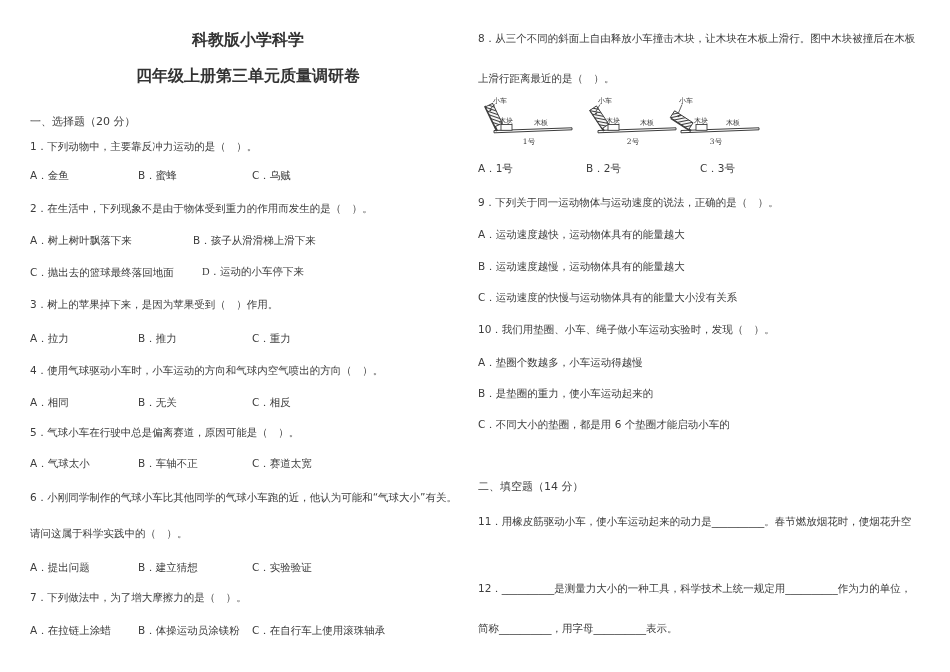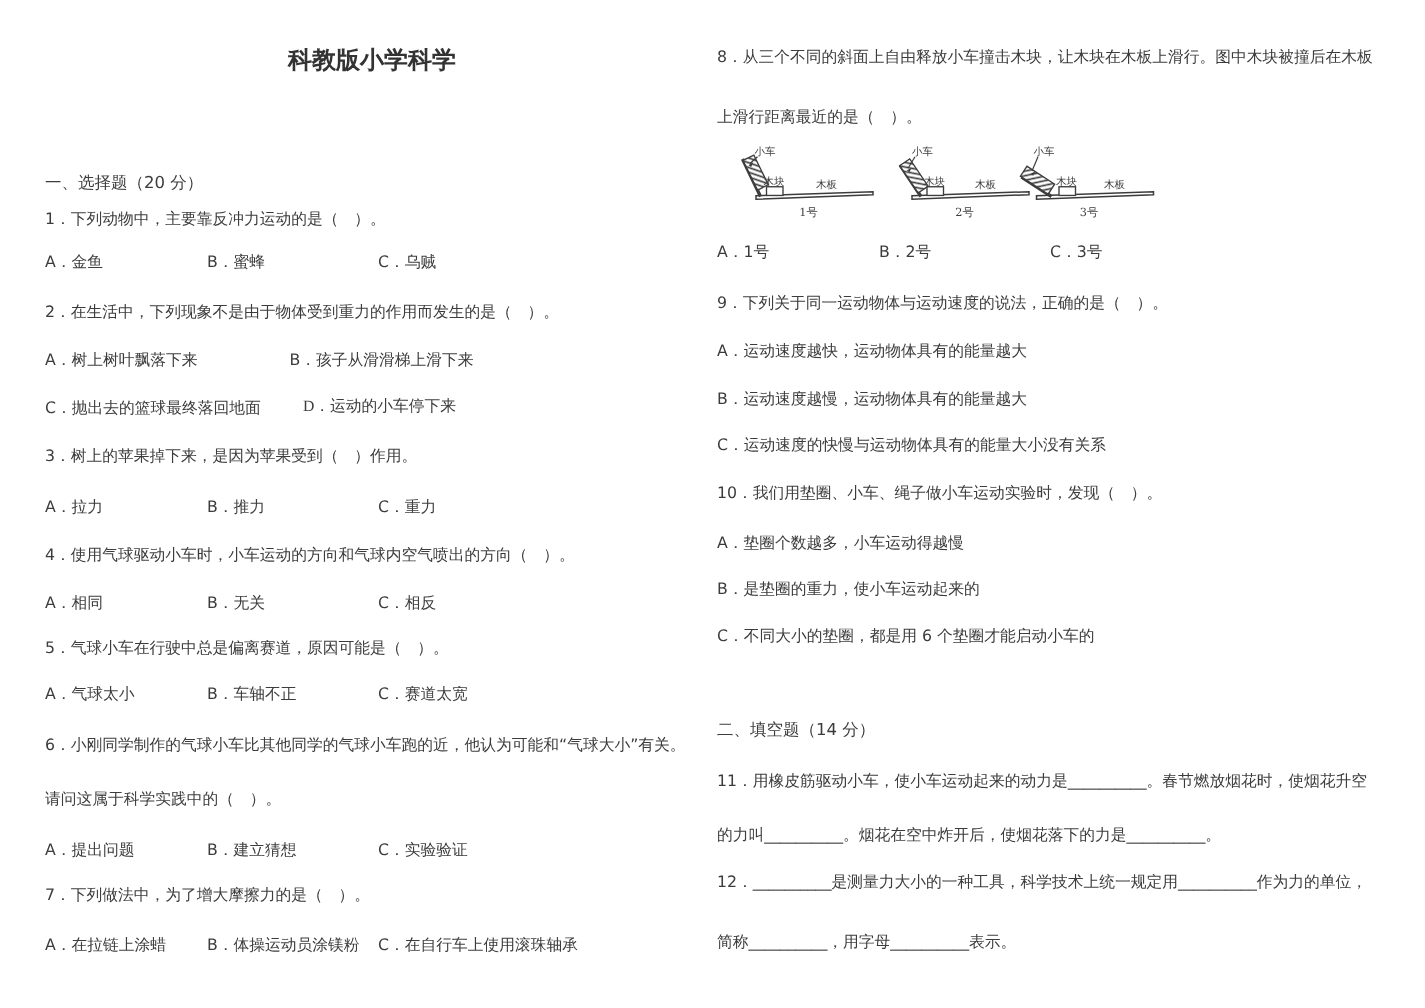--- a/index.html
+++ b/index.html
@@ -21,21 +21,21 @@
     font-family:"DejaVu Serif","Liberation Serif",serif;
     font-weight:bold;font-size:16px;line-height:20px;color:#333333;
   }
   .sec-heading{font-weight:normal;font-size:11px;}
   .opt{position:absolute;top:0;white-space:nowrap;}
   .oa{left:0;}
   .ob{left:108px;}
   .oc{left:222px;}
   .ob-wide{left:163px;}
   .oc-wide{left:172px;font-family:Liberation Serif, serif;}
-  .diagrams{position:absolute;top:94px;left:14px;width:300px;height:56px;}
+  .diagrams{position:absolute;top:94px;left:4px;width:300px;height:56px;}
   .diag{position:absolute;top:0;width:95px;height:56px;}
   .d1{left:0;}
   .d2{left:104px;}
   .d3{left:187px;}
   .dlab{
     font-size:7px;
     font-family:"DejaVu Serif","Liberation Serif",serif;
     fill:#3c3c3c;
   }
   .dnum{
@@ -45,20 +45,21 @@
   }
 </style>
 </head>
 <body>
 
 <div id="page">
 
   <div id="left-col" class="col">
 
     <div class="line center doc-title" style="top:30px">科教版小学科学</div>
+    <div class="line center doc-title" style="top:66px">四年级上册第三单元质量调研卷</div>
 
     <div class="line sec-heading" style="top:115px">一、选择题（20 分）</div>
 
     <div class="line" style="top:139px">1．下列动物中，主要靠反冲力运动的是（　）。</div>
     <div class="line" style="top:168px">
       <span class="opt oa">A．金鱼</span>
       <span class="opt ob">B．蜜蜂</span>
       <span class="opt oc">C．乌贼</span>
     </div>
 
@@ -200,20 +201,19 @@
     <div class="line" style="top:290px">C．运动速度的快慢与运动物体具有的能量大小没有关系</div>
 
     <div class="line" style="top:322px">10．我们用垫圈、小车、绳子做小车运动实验时，发现（　）。</div>
     <div class="line" style="top:355px">A．垫圈个数越多，小车运动得越慢</div>
     <div class="line" style="top:386px">B．是垫圈的重力，使小车运动起来的</div>
     <div class="line" style="top:417px">C．不同大小的垫圈，都是用 6 个垫圈才能启动小车的</div>
 
     <div class="line sec-heading" style="top:480px">二、填空题（14 分）</div>
 
     <div class="line" style="top:514px">11．用橡皮筋驱动小车，使小车运动起来的动力是__________。春节燃放烟花时，使烟花升空</div>
-    <div class="line" style="top:550px">的力叫__________。烟花在空中炸开后，使烟花落下的力是__________。</div>
 
     <div class="line" style="top:581px">12．__________是测量力大小的一种工具，科学技术上统一规定用__________作为力的单位，</div>
     <div class="line" style="top:621px">简称__________，用字母__________表示。</div>
 
   </div>
 
 </div>
 
 </body></html>

